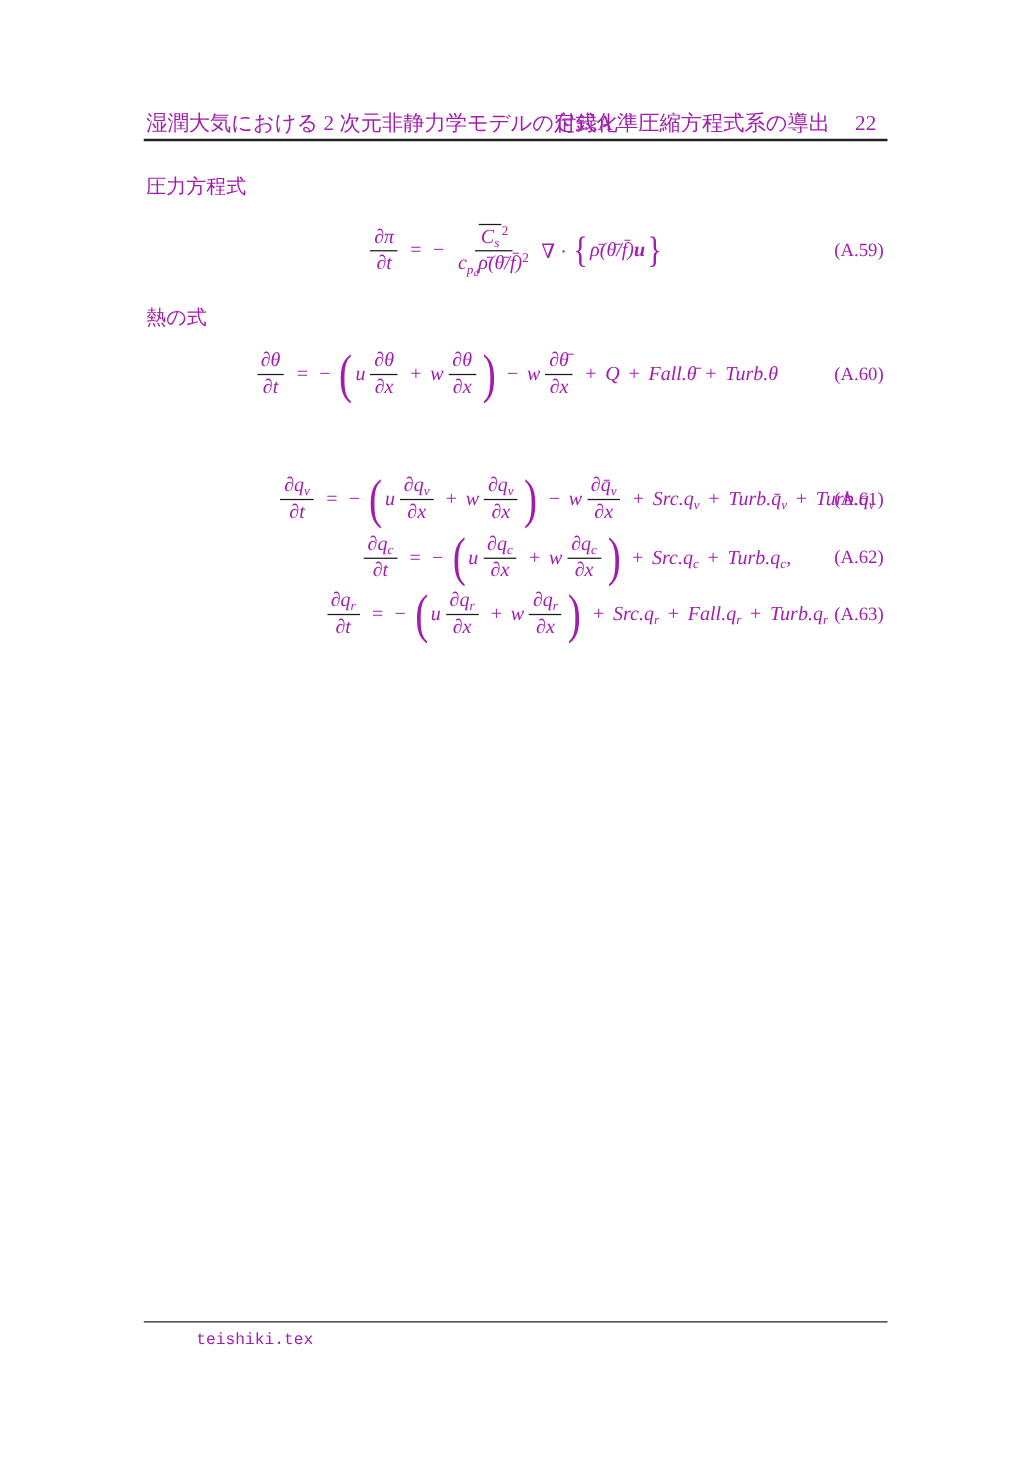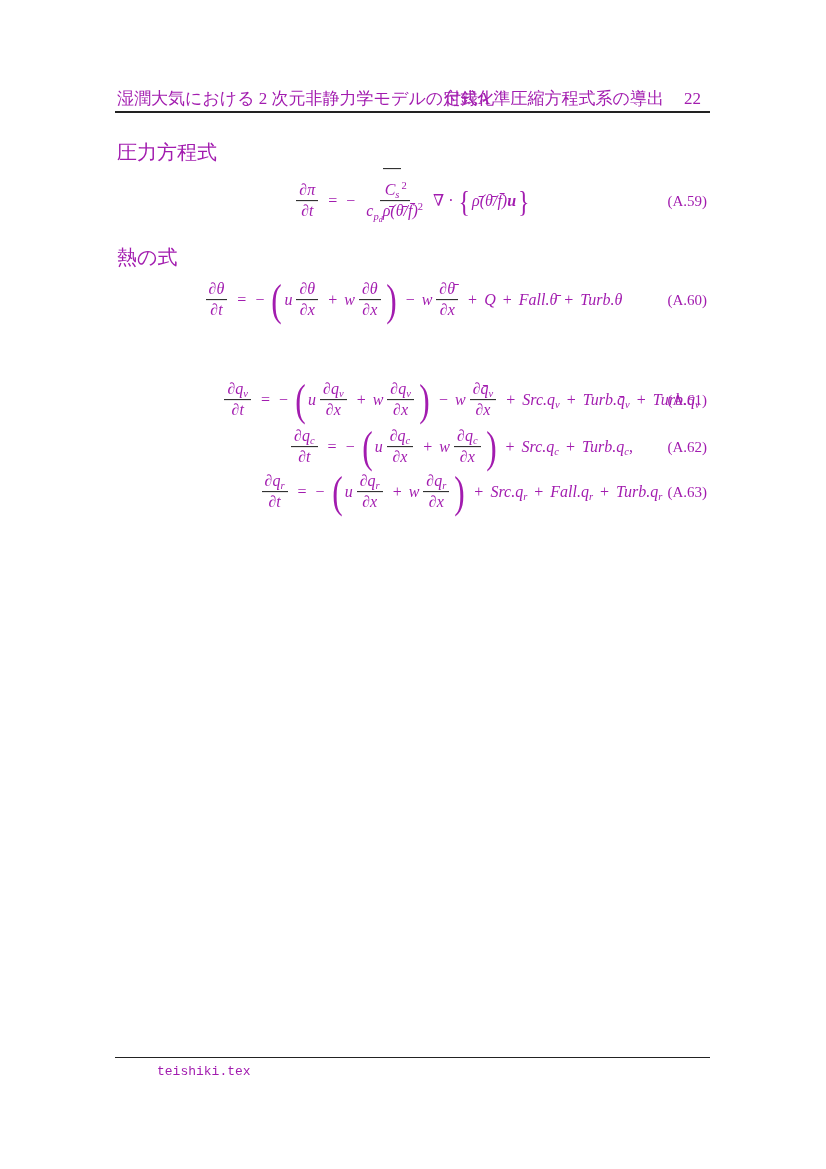--- a/index.html
+++ b/index.html
@@ -8,40 +8,40 @@
     font-family:"Liberation Serif","DejaVu Serif",serif;color:#a21caf;
   }
   
   .hrow{position:absolute;left:115px;top:87px;width:595px;height:22px;font-size:17px;white-space:nowrap;}
   .h-left{position:absolute;left:2px;top:0;}
   .h-right{position:absolute;right:9px;top:0;display:flex;gap:20px;align-items:baseline;}
   .rule{position:absolute;left:115px;width:595px;height:1.5px;background:#222;}
   .rule-top{top:111px;}
   .rule-bottom{top:1057px;height:1px;}
   
-  .shead{position:absolute;left:117px;font-size:20px;white-space:nowrap;}
+  .shead{position:absolute;left:117px;font-size:16px;white-space:nowrap;}
   
   .eq{
     position:absolute;left:115px;width:595px;display:flex;align-items:center;
     justify-content:center;font-size:16px;white-space:nowrap;transform:translateY(-50%);
   }
   .eq.align{justify-content:center;padding-left:96px;box-sizing:border-box;}
   .eqno{position:absolute;right:3px;top:50%;transform:translateY(-50%);font-size:15px;font-style:normal;}
   .mi{font-style:italic;}
   .bv{font-style:italic;font-weight:bold;}
   .fr{display:inline-flex;flex-direction:column;align-items:center;vertical-align:middle;margin:0 3px;}
   .fr .n{padding:0 3px 1px;border-bottom:1px solid #1a1a1a;line-height:1.15;text-align:center;}
   .fr .d{padding:1px 3px 0;line-height:1.15;text-align:center;}
   .op{margin:0 7px;}
   .neg{margin:0 5px 0 2px;}
   .co{margin-right:1px;}
   sub{font-size:66%;line-height:0;vertical-align:-0.3em;}
   sup{font-size:66%;line-height:0;vertical-align:0.55em;}
   sub sub{font-size:75%;vertical-align:-0.25em;}
-  .ol{border-top:1px solid #1a1a1a;padding:12px 2px 0;}
+  .ol{border-top:1px solid #1a1a1a;padding:1px 2px 0;}
   .gp{display:inline-block;line-height:0;vertical-align:middle;font-style:normal;}
   .paren{font-size:33px;transform:scaleY(1.32) scaleX(0.95);margin:0 2px;}
   .brace{font-size:24px;transform:scaleY(1.22);margin:0 2px;}
   .nab{margin:0 3px 0 4px;font-style:normal;}
   
   .f-left{position:absolute;left:117px;top:1064px;font-size:13px;font-family:"Liberation Mono","DejaVu Sans Mono",monospace;margin-left:40px;}
   .f-right{position:absolute;right:118px;top:1062px;font-size:15px;white-space:nowrap;}
 </style>
 </head>
 <body>

